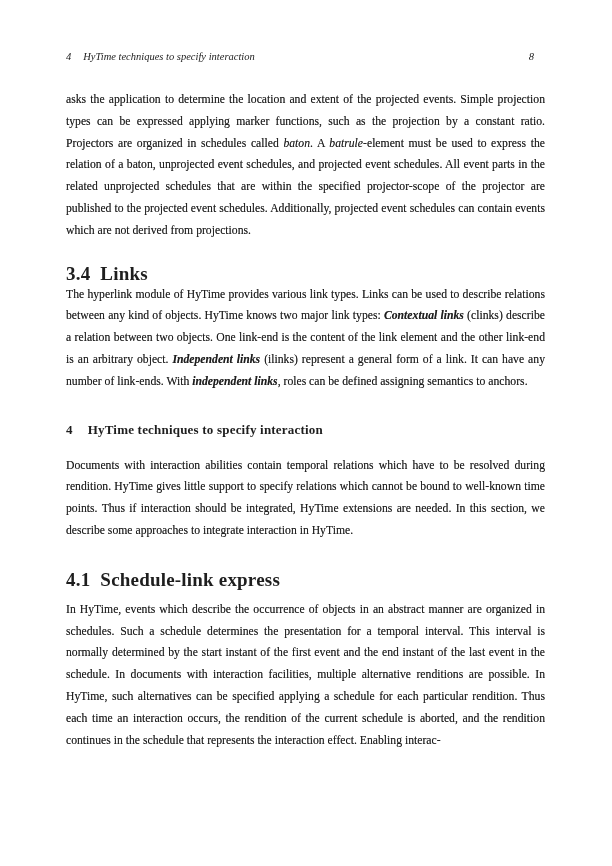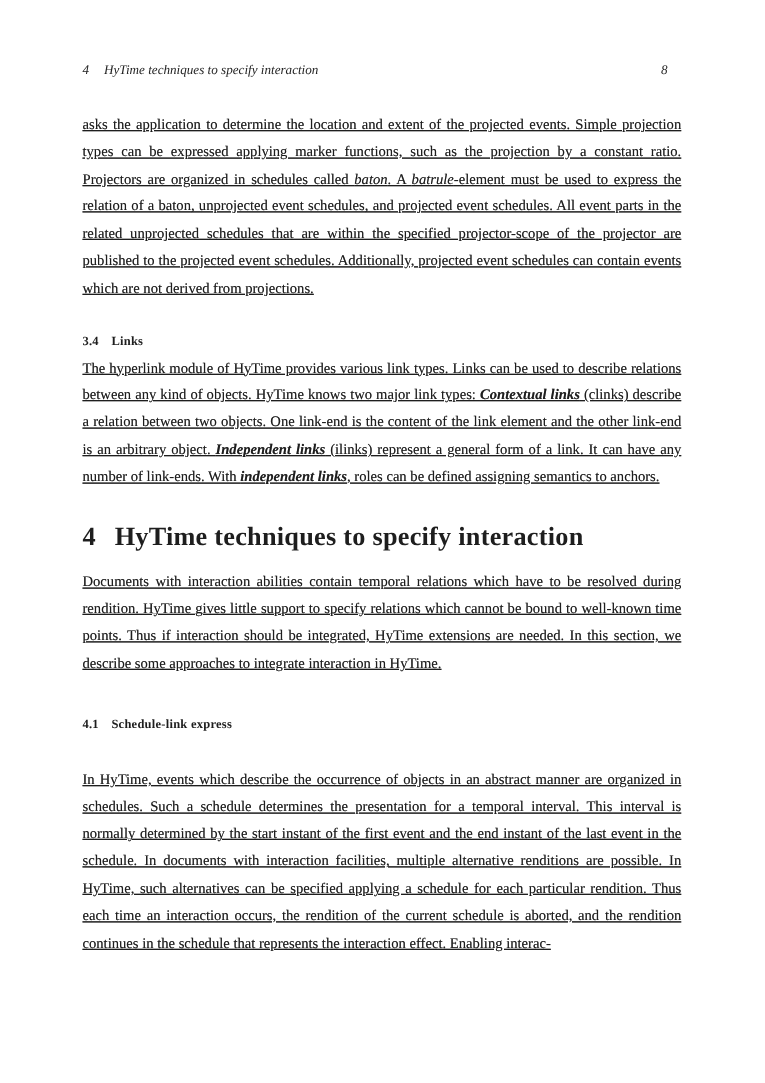--- a/index.html
+++ b/index.html
@@ -21,53 +21,53 @@
     padding-top: 50px;
     font-style: italic;
     font-size: 10.5px;
     line-height: 13px;
     color: #222;
   }
   .runhead-left { display: flex; }
   .runhead .num { margin-right: 12px; }
   .pagenum { margin-right: 11px; font-style: italic; }
 
-  p { margin: 0; text-decoration: underline; }
+  p { margin: 0; }
   .para {
     font-size: 11.7px;
     line-height: 21.8px;
     text-align: justify;
     text-shadow: 0 0 0.4px rgba(25,25,25,0.55);
   }
   .seg-i  { font-style: italic; }
   .seg-bi { font-style: italic; font-weight: bold; }
 
   h2, h3 { margin: 0; }
   .h-sub {
-    font-size: 10px;
+    font-size: 19px;
     font-weight: bold;
     line-height: 16px;
     letter-spacing: 0.2px;
   }
   .h-sub .h-num { margin-right: 10px; }
   .h-main {
-    font-size: 21px;
+    font-size: 13px;
     font-weight: bold;
     line-height: 21px;
     letter-spacing: 0.2px;
   }
   .h-main .h-num { margin-right: 15px; }
 
   .p1  { margin-top: 26px; }
   .h34 { margin-top: 24px; }
   .p2  { margin-top: 2px; }
   .h4  { margin-top: 26px; }
   .p3  { margin-top: 15px; }
   .h41 { margin-top: 30px; }
-  .p4  { margin-top: 25px; }
+  .p4  { margin-top: 11px; }
 </style>
 </head>
 <body>
 
 <div class="page">
 
   <div class="runhead">
     <div class="runhead-left">
       <span class="num">4</span>
       <span>HyTime techniques to specify interaction</span>

